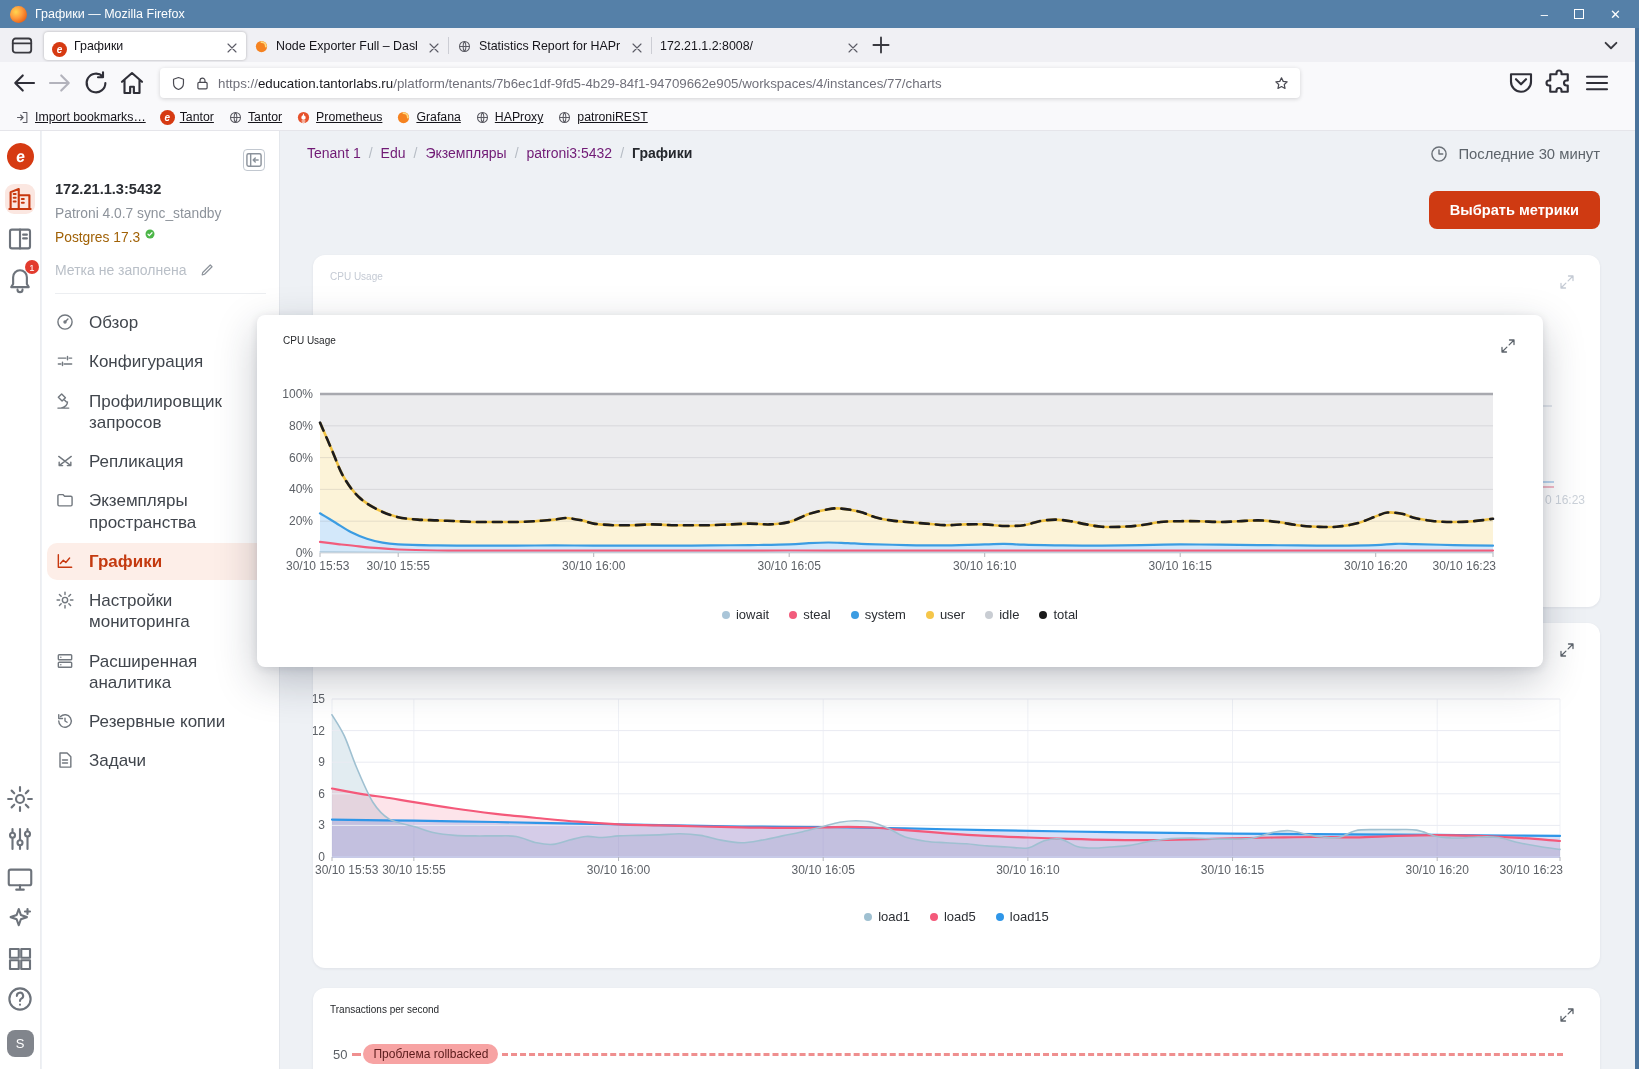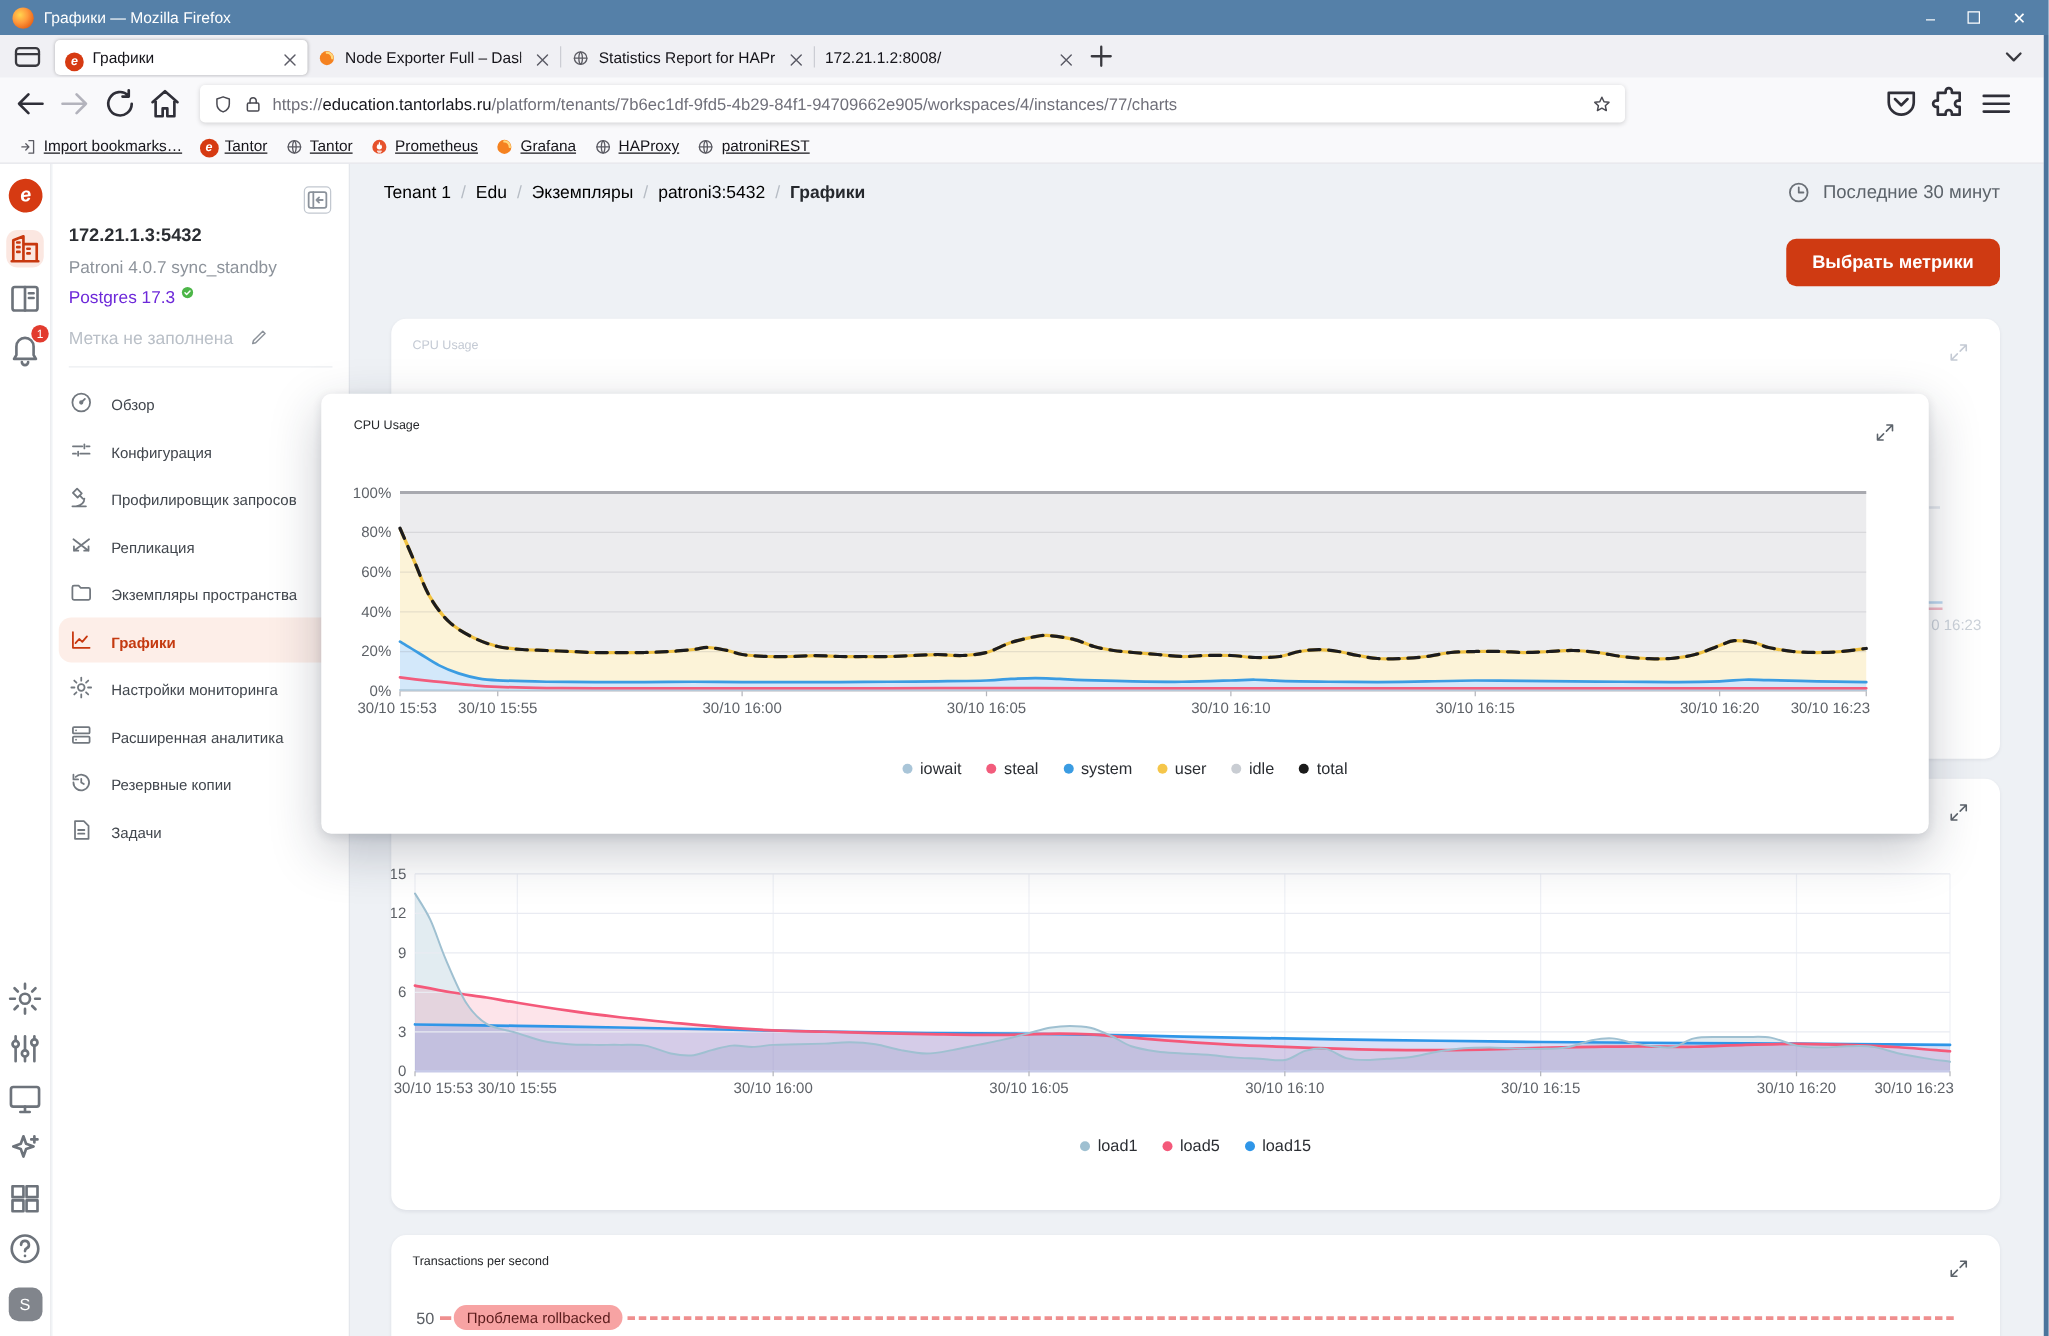--- a/index.html
+++ b/index.html
@@ -66,38 +66,38 @@
   .rail-avatar { width:27px; height:27px; border-radius:8px; background:#81858c; color:#fff;
     display:flex; align-items:center; justify-content:center; font-size:13px; margin-top:6px; }
   .sidebar { position:absolute; left:42px; top:131px; width:238px; height:938px; background:#fff;
     border-right:1px solid #e4e7ec; }
   .collapse-btn { position:absolute; right:14px; top:18px; width:22px; height:22px; border:1px solid #c2c8d0;
     border-radius:4px; color:#8b929b; display:flex; align-items:center; justify-content:center; }
   .collapse-btn svg { width:15px; height:15px; }
   .side-head { padding:50px 14px 0 13px; }
   .inst-addr { font-size:14.6px; font-weight:bold; color:#2b2e33; margin-bottom:9px; }
   .inst-sub { font-size:13.8px; color:#8d939b; margin-bottom:9px; }
-  .inst-pg { font-size:13.8px; color:#6d28d9; display:flex; align-items:flex-start; gap:4px; }
+  .inst-pg { font-size:13.8px; color:#a16207; display:flex; align-items:flex-start; gap:4px; }
   .pg-check { width:12px; height:12px; margin-top:-2px; }
   .pg-check svg { width:12px; height:12px; }
   .label-row { margin-top:16px; display:flex; align-items:center; gap:12px; color:#b9bfc7; font-size:14px; }
   .label-row .pencil { width:17px; height:17px; color:#8d939b; }
   .label-row .pencil svg { width:17px; height:17px; }
   .side-divider { border-top:1px solid #eceef1; margin:15px 13px 10px 13px; }
   .menu { padding:0 8px 0 5px; }
-  .menu-item { display:flex; align-items:flex-end; gap:14px; padding:8px 8px; border-radius:10px;
-    color:#41464d; font-size:12px; line-height:1.25; margin-bottom:2px; }
+  .menu-item { display:flex; align-items:flex-start; gap:14px; padding:8px 8px; border-radius:10px;
+    color:#41464d; font-size:17px; line-height:1.25; margin-bottom:2px; }
   .menu-item .mico { width:20px; height:20px; flex:0 0 20px; color:#72787f; }
   .menu-item .mico svg { width:20px; height:20px; }
   .menu-item.active { background:#fdeee8; color:#c43a10; font-weight:bold; }
   .menu-item.active .mico { color:#c8380f; }
   .menu-label { max-width:152px; }
   
   .breadcrumb { position:absolute; left:307px; top:145px; font-size:14px; display:flex; gap:0; z-index:5; }
-  .crumb { color:#000000; }
+  .crumb { color:#701a75; }
   .crumb.current { color:#25282d; font-weight:bold; }
   .crumb-sep { color:#b6bcc4; margin:0 8px; }
   .time-range { position:absolute; right:39px; top:144px; display:flex; align-items:center; gap:9px;
     color:#5d646b; font-size:14.8px; z-index:5; }
   .time-range .tico { width:20px; height:20px; color:#6a7077; }
   .time-range .tico svg { width:20px; height:20px; }
   .metrics-btn { position:absolute; right:39px; top:191px; height:38px; padding:0 21px; background:#cf3a12;
     color:#fff; font-size:14.6px; font-weight:bold; border:none; border-radius:8px; z-index:5;
     font-family:Liberation Sans, sans-serif; }
   .card { position:absolute; background:#fff; border-radius:12px; box-shadow:0 1px 3px rgba(25,35,50,.07); }

